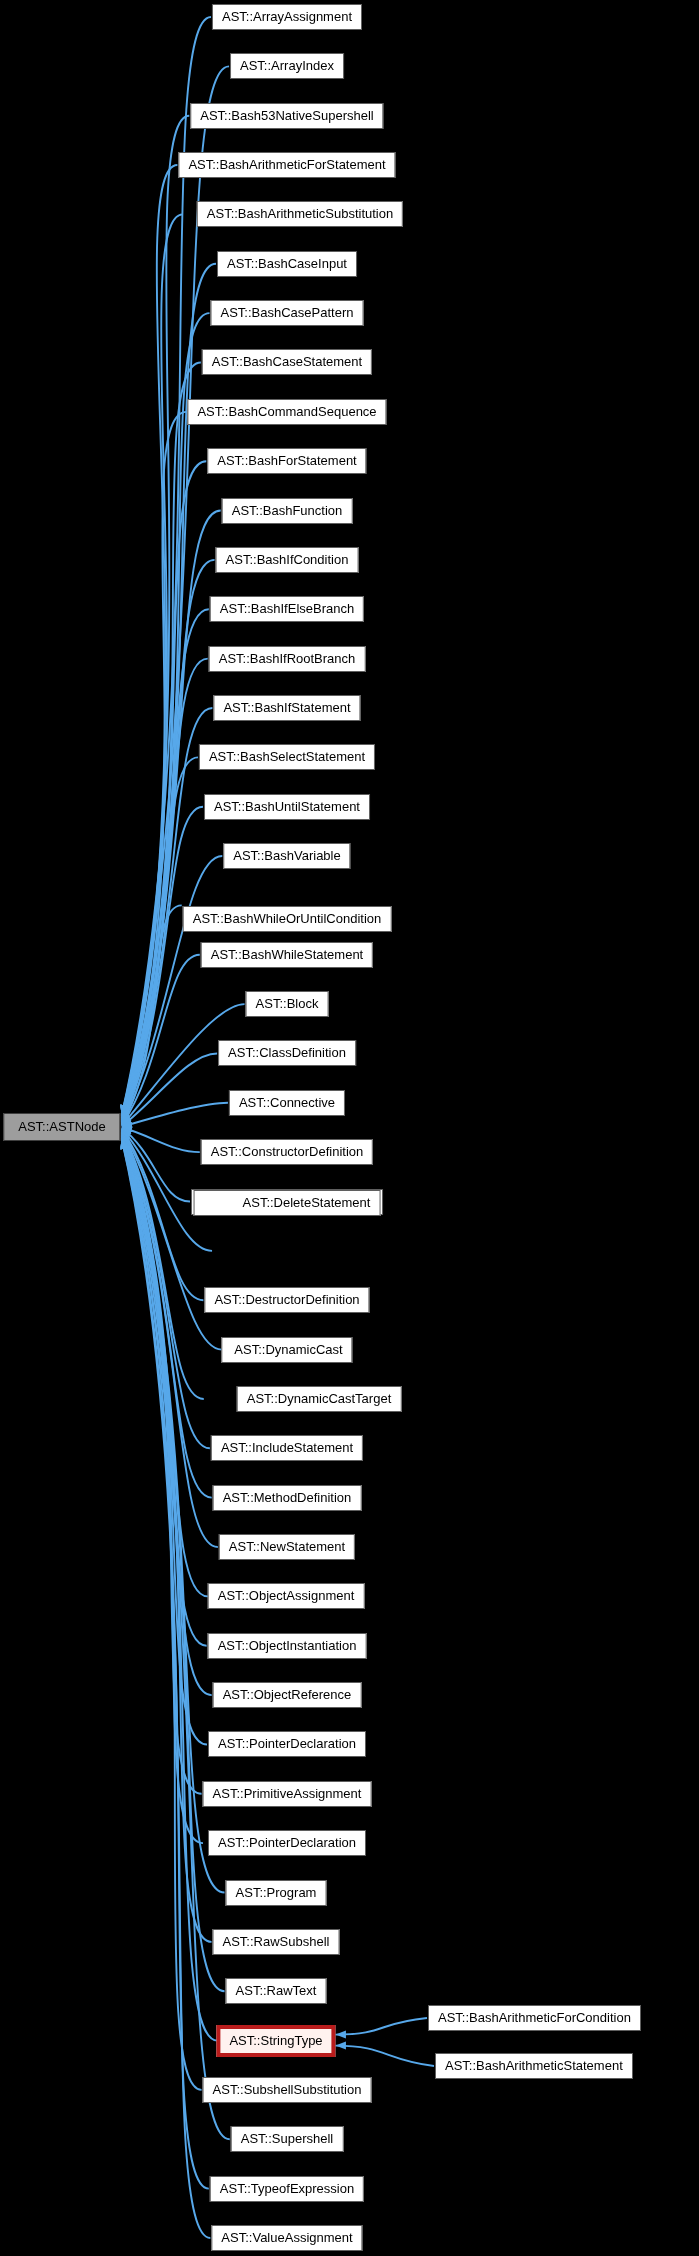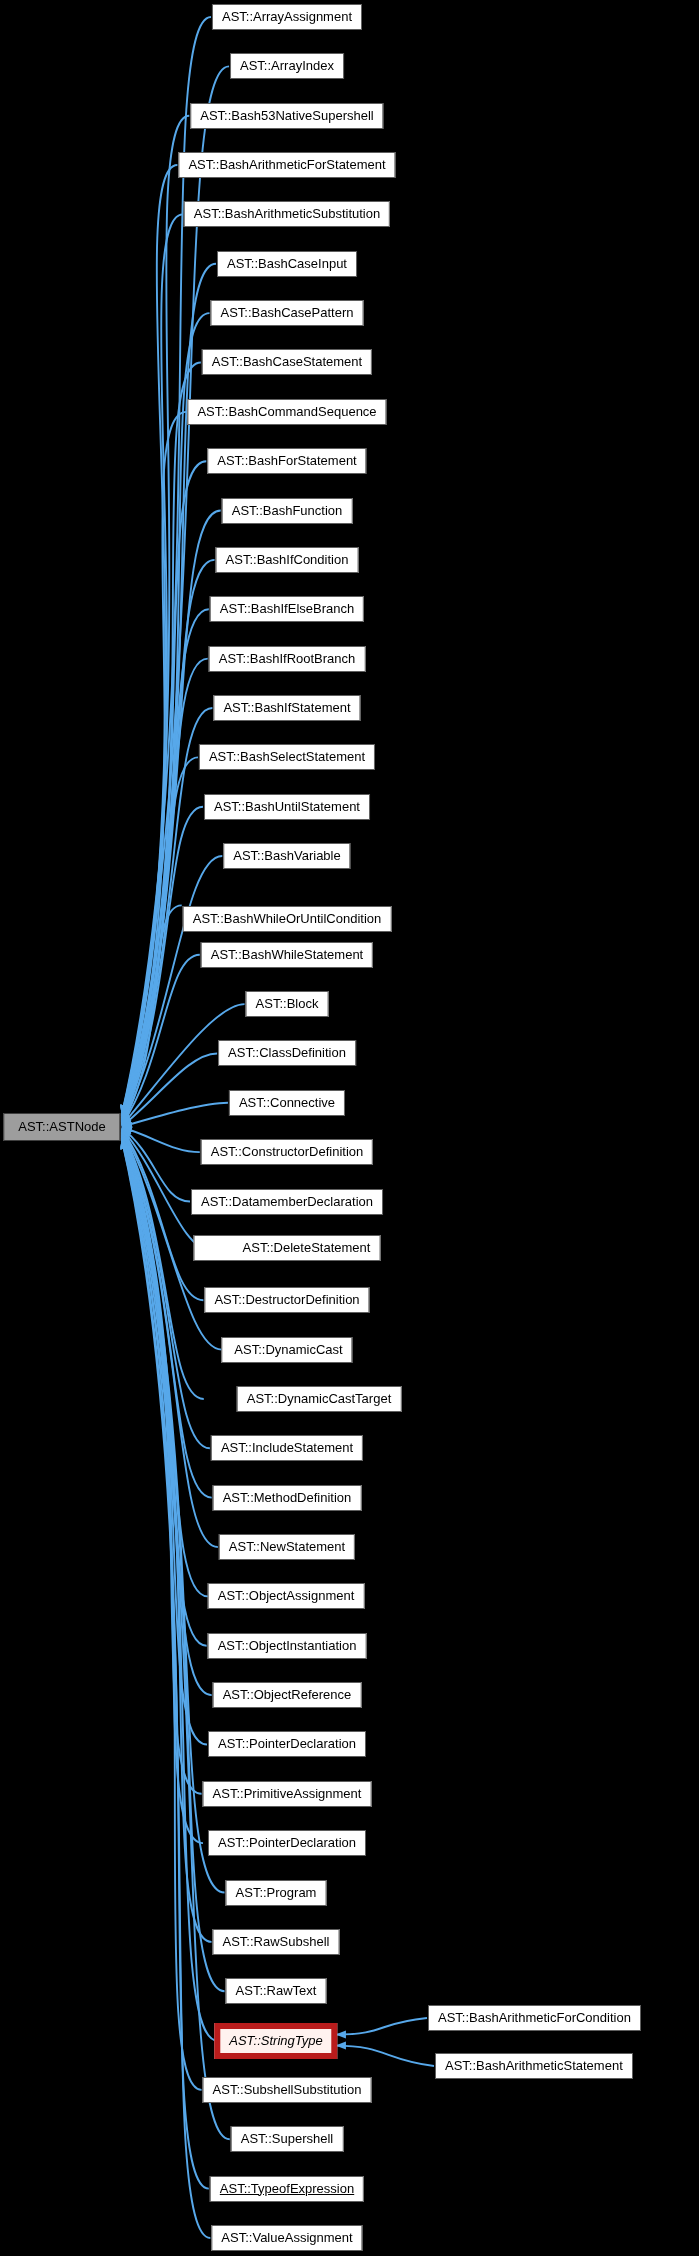--- a/index.html
+++ b/index.html
@@ -11,21 +11,21 @@
   .node {
     position:absolute; transform:translate(-50%,-50%);
     background:#ffffff; border:1.5px solid #5f5f5f; color:#000;
     font-size:13px; line-height:15px; padding:4px 9px 5px;
     white-space:nowrap; text-align:center; cursor:pointer;
   }
   .node--base {
     background:#9d9d9d; border-color:#3e3e3e; padding:5px 14px 6px;
   }
   .node--highlight {
-    background:#fff2ef; border:6px solid #b91c1c;font-style:italic;
+    background:#fff2ef; border:4px solid #b91c1c;
   }
   .node--left-anchored { transform:translate(0,-50%); }
   .edge { fill:none; stroke-linecap:butt; }
 </style>
 </head>
 <body>
 
 <div class="canvas" id="canvas">
   <svg id="edges" width="699" height="2256" viewBox="0 0 699 2256">
     <defs>
@@ -79,58 +79,58 @@
       <path class="edge" d="M229.75,2139.28125 C169.75,2139.28125 216.71875,1518.4455416666667 121.71875,1137.9333333333334" stroke="#57a8ea" stroke-width="1.9" marker-end="url(#arrow)"></path>
       <path class="edge" d="M208.796875,2188.640625 C148.796875,2188.640625 216.71875,1537.5327708333334 121.71875,1138.4666666666667" stroke="#57a8ea" stroke-width="1.9" marker-end="url(#arrow)"></path>
       <path class="edge" d="M210.359375,2238 C150.359375,2238 216.71875,1556.62 121.71875,1139" stroke="#57a8ea" stroke-width="1.9" marker-end="url(#arrow)"></path>
       <path class="edge" d="M427,2018 C377,2022.9734375 385.609375,2034.578125 335.609375,2034.578125" stroke="#57a8ea" stroke-width="1.9" marker-end="url(#arrow)"></path>
       <path class="edge" d="M434,2066 C384,2059.8734375 385.609375,2045.578125 335.609375,2045.578125" stroke="#57a8ea" stroke-width="1.9" marker-end="url(#arrow)"></path>
     </svg>
 <div class="node" style="left: 287px; top: 17px;">AST::ArrayAssignment</div>
     <div class="node" style="left: 287px; top: 66.3556px;">AST::ArrayIndex</div>
     <div class="node" style="left: 287px; top: 115.711px;">AST::Bash53NativeSupershell</div>
     <div class="node" style="left: 287px; top: 165.067px;">AST::BashArithmeticForStatement</div>
-    <div class="node" style="left: 287px; top: 214.422px;">AST::BashArithmeticSubstitution</div>
+    <div class="node" style="left: 300px; top: 214.422px;">AST::BashArithmeticSubstitution</div>
     <div class="node" style="left: 287px; top: 263.778px;">AST::BashCaseInput</div>
     <div class="node" style="left: 287px; top: 313.134px;">AST::BashCasePattern</div>
     <div class="node" style="left: 287px; top: 362.489px;">AST::BashCaseStatement</div>
     <div class="node" style="left: 287px; top: 411.845px;">AST::BashCommandSequence</div>
     <div class="node" style="left: 287px; top: 461.2px;">AST::BashForStatement</div>
     <div class="node" style="left: 287px; top: 510.556px;">AST::BashFunction</div>
     <div class="node" style="left: 287px; top: 559.912px;">AST::BashIfCondition</div>
     <div class="node" style="left: 287px; top: 609.267px;">AST::BashIfElseBranch</div>
     <div class="node" style="left: 287px; top: 658.623px;">AST::BashIfRootBranch</div>
     <div class="node" style="left: 287px; top: 707.978px;">AST::BashIfStatement</div>
     <div class="node" style="left: 287px; top: 757.334px;">AST::BashSelectStatement</div>
     <div class="node" style="left: 287px; top: 806.69px;">AST::BashUntilStatement</div>
     <div class="node" style="left: 287px; top: 856.045px;">AST::BashVariable</div>
     <div class="node" style="left: 287px; top: 871px; margin-top: 48px;">AST::BashWhileOrUntilCondition</div>
     <div class="node" style="left: 287px; top: 954.756px;">AST::BashWhileStatement</div>
     <div class="node" style="left: 287px; top: 1004.11px;">AST::Block</div>
     <div class="node" style="left: 287px; top: 1053.47px;">AST::ClassDefinition</div>
     <div class="node" style="left: 287px; top: 1102.82px;">AST::Connective</div>
     <div class="node" style="left: 287px; top: 1152.18px;">AST::ConstructorDefinition</div>
     <div class="node" style="left: 287px; top: 1201.53px;">AST::DatamemberDeclaration</div>
-    <div class="node" style="left: 287px; top: 1248px; padding-left: 48px;">AST::DeleteStatement</div>
+    <div class="node" style="left: 287px; top: 1203px; padding-left: 48px;">AST::DeleteStatement</div>
     <div class="node" style="left: 287px; top: 1300.25px;">AST::DestructorDefinition</div>
     <div class="node" style="left: 287px; top: 1349.6px; padding-left: 12px;">AST::DynamicCast</div>
     <div class="node" style="left: 287px; top: 1398.96px; margin-left: 32px;">AST::DynamicCastTarget</div>
     <div class="node" style="left: 287px; top: 1448.31px;">AST::IncludeStatement</div>
     <div class="node" style="left: 287px; top: 1497.67px;">AST::MethodDefinition</div>
     <div class="node" style="left: 287px; top: 1547.02px;">AST::NewStatement</div>
     <div class="node" style="left: 286px; top: 1596.38px;">AST::ObjectAssignment</div>
     <div class="node" style="left: 287px; top: 1645.73px;">AST::ObjectInstantiation</div>
     <div class="node" style="left: 287px; top: 1695.09px;">AST::ObjectReference</div>
     <div class="node" style="left: 287px; top: 1744.45px;">AST::PointerDeclaration</div>
     <div class="node" style="left: 287px; top: 1793.8px;">AST::PrimitiveAssignment</div>
     <div class="node" style="left: 287px; top: 1843.16px;">AST::PointerDeclaration</div>
     <div class="node" style="left: 276px; top: 1892.51px; text-align: right;">AST::Program</div>
     <div class="node" style="left: 276px; top: 1941.87px;">AST::RawSubshell</div>
     <div class="node" style="left: 276px; top: 1991.22px;">AST::RawText</div>
     <div class="node node--highlight" style="left: 276px; top: 2040.58px;">AST::StringType</div>
     <div class="node" style="left: 287px; top: 2089.94px;">AST::SubshellSubstitution</div>
     <div class="node" style="left: 287px; top: 2139.29px;">AST::Supershell</div>
-    <div class="node" style="left: 287px; top: 2188.65px; text-decoration: underline;">AST::TypeofExpression</div>
+    <div class="node" style="left: 287px; top: 2188.65px;">AST::TypeofExpression</div>
     <div class="node" style="left: 287px; top: 2238px;">AST::ValueAssignment</div>
     <div class="node node--base" style="left: 62px; top: 1127px;">AST::ASTNode</div>
     <div class="node node--left-anchored" style="left: 428px; top: 2018px;">AST::BashArithmeticForCondition</div>
     <div class="node node--left-anchored" style="left: 435px; top: 2066px;">AST::BashArithmeticStatement</div>
   </div>
 
 </body></html>

